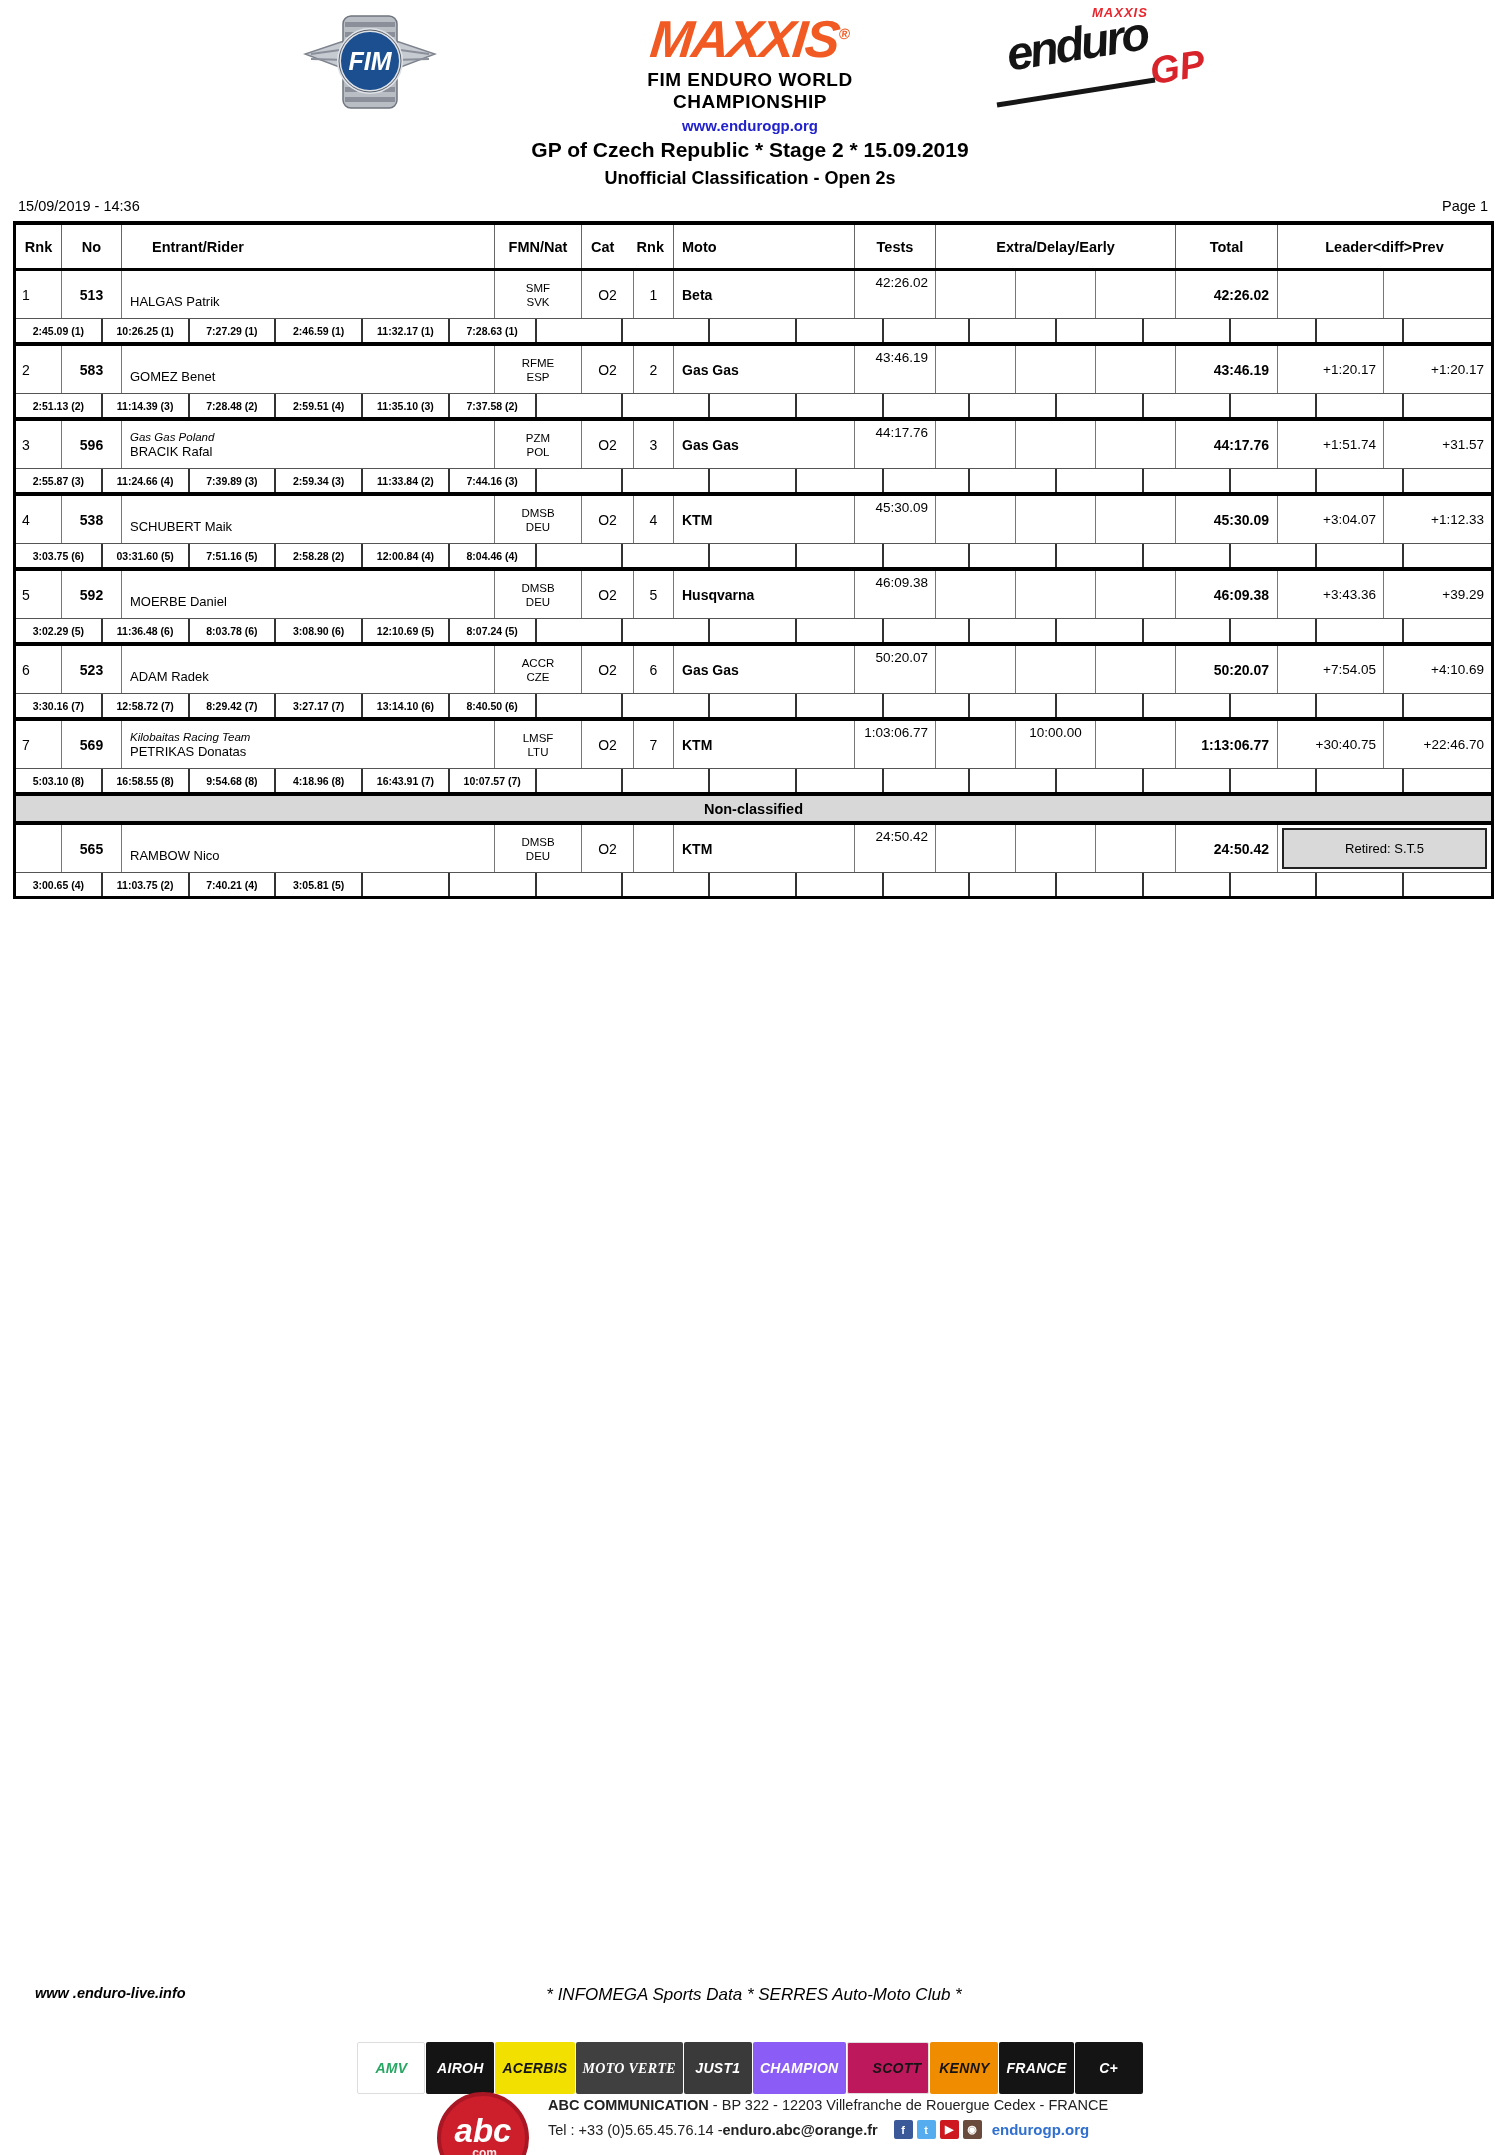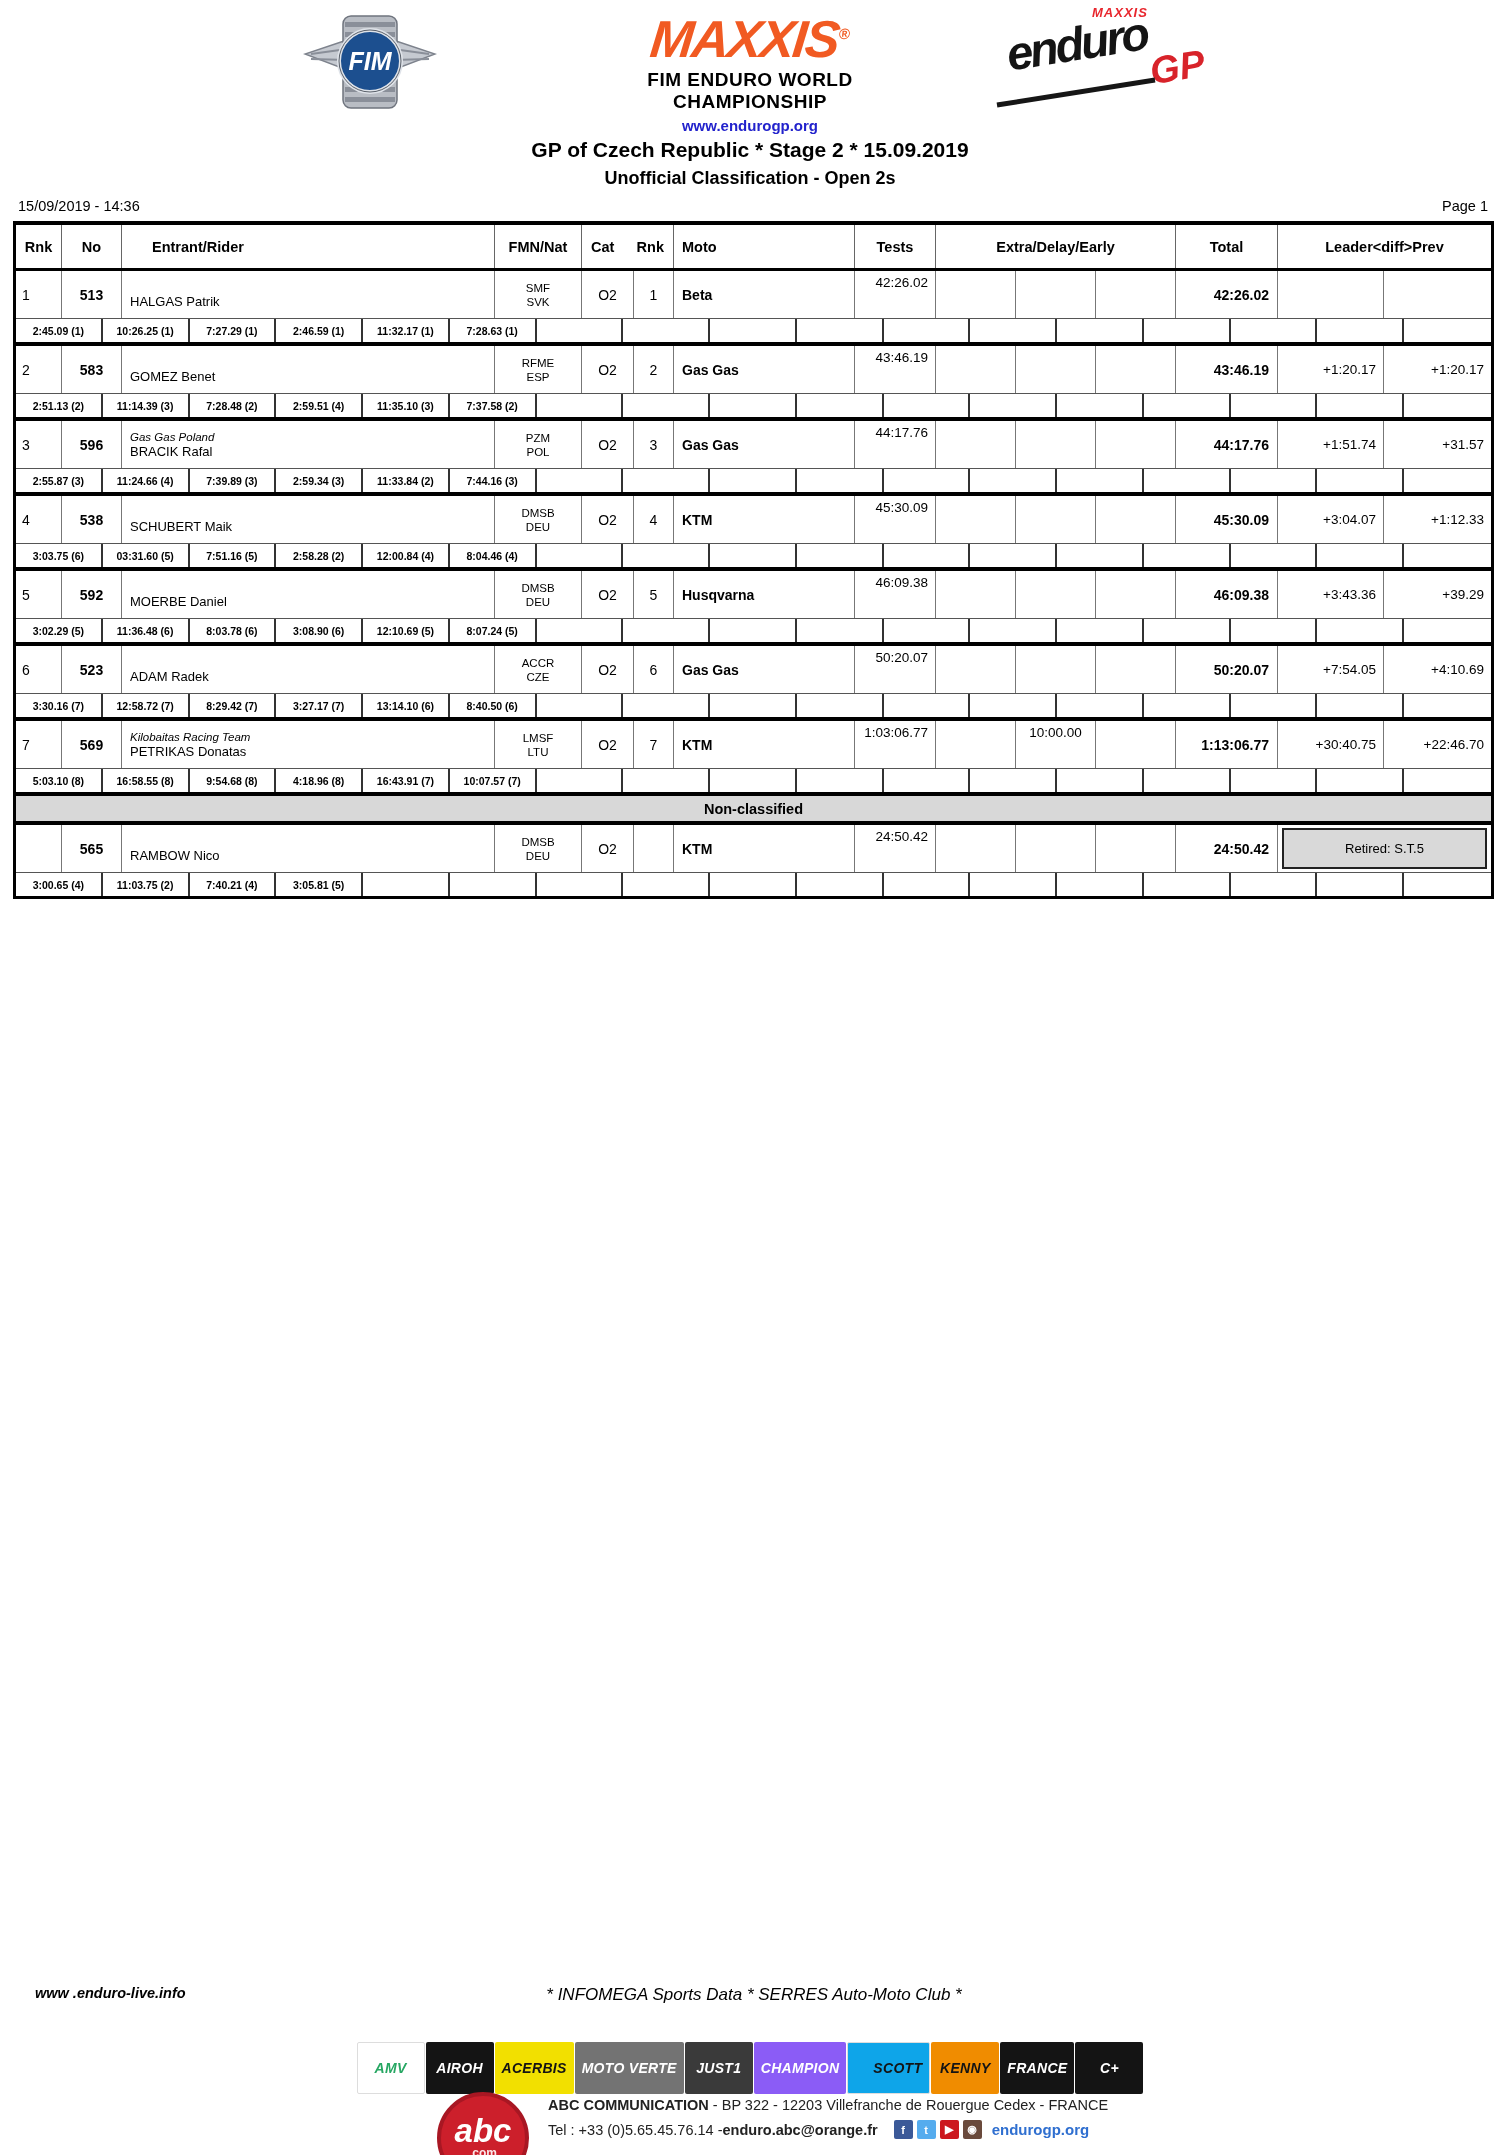--- a/index.html
+++ b/index.html
@@ -506,24 +506,24 @@
         </div>
       </div>
   </div>
 
   <div class="live-url">www .enduro-live.info</div>
   <div class="credits">* INFOMEGA Sports Data * SERRES Auto-Moto Club *</div>
   <div class="sponsors">
       <div class="sponsor" style="background: rgb(255, 255, 255); color: rgb(39, 167, 99); border: 1px solid rgb(221, 221, 221);">AMV</div>
       <div class="sponsor" style="background: rgb(20, 20, 20); color: rgb(255, 255, 255);">AIROH</div>
       <div class="sponsor" style="background: rgb(242, 224, 0); color: rgb(20, 20, 20);">ACERBIS</div>
-      <div class="sponsor" style="background: #737373; color: rgb(255, 255, 255);">MOTO VERTE</div>
+      <div class="sponsor" style="background: #404040; color: rgb(255, 255, 255); font-family: Liberation Serif, serif;">MOTO VERTE</div>
       <div class="sponsor" style="background: rgb(58, 58, 58); color: rgb(255, 255, 255);">JUST1</div>
       <div class="sponsor" style="background: #8b5cf6; color: rgb(255, 255, 255);">CHAMPION</div>
-      <div class="sponsor" style="background: #0ea5e9; color: rgb(20, 20, 20); border: 1px solid rgb(221, 221, 221); padding-left: 25px;">SCOTT</div>
+      <div class="sponsor" style="background: #be185d; color: rgb(20, 20, 20); border: 1px solid rgb(221, 221, 221); padding-left: 25px;">SCOTT</div>
       <div class="sponsor" style="background: rgb(240, 140, 0); color: rgb(20, 20, 20);">KENNY</div>
       <div class="sponsor" style="background: rgb(20, 20, 20); color: rgb(255, 255, 255);">FRANCE</div>
       <div class="sponsor" style="background: rgb(20, 20, 20); color: rgb(255, 255, 255);">C+</div>
     </div>
 
   <div class="abc-circle">
     <div class="abc-word">abc</div>
     <div class="abc-com">.com</div>
   </div>
   <div class="abc-lines">

